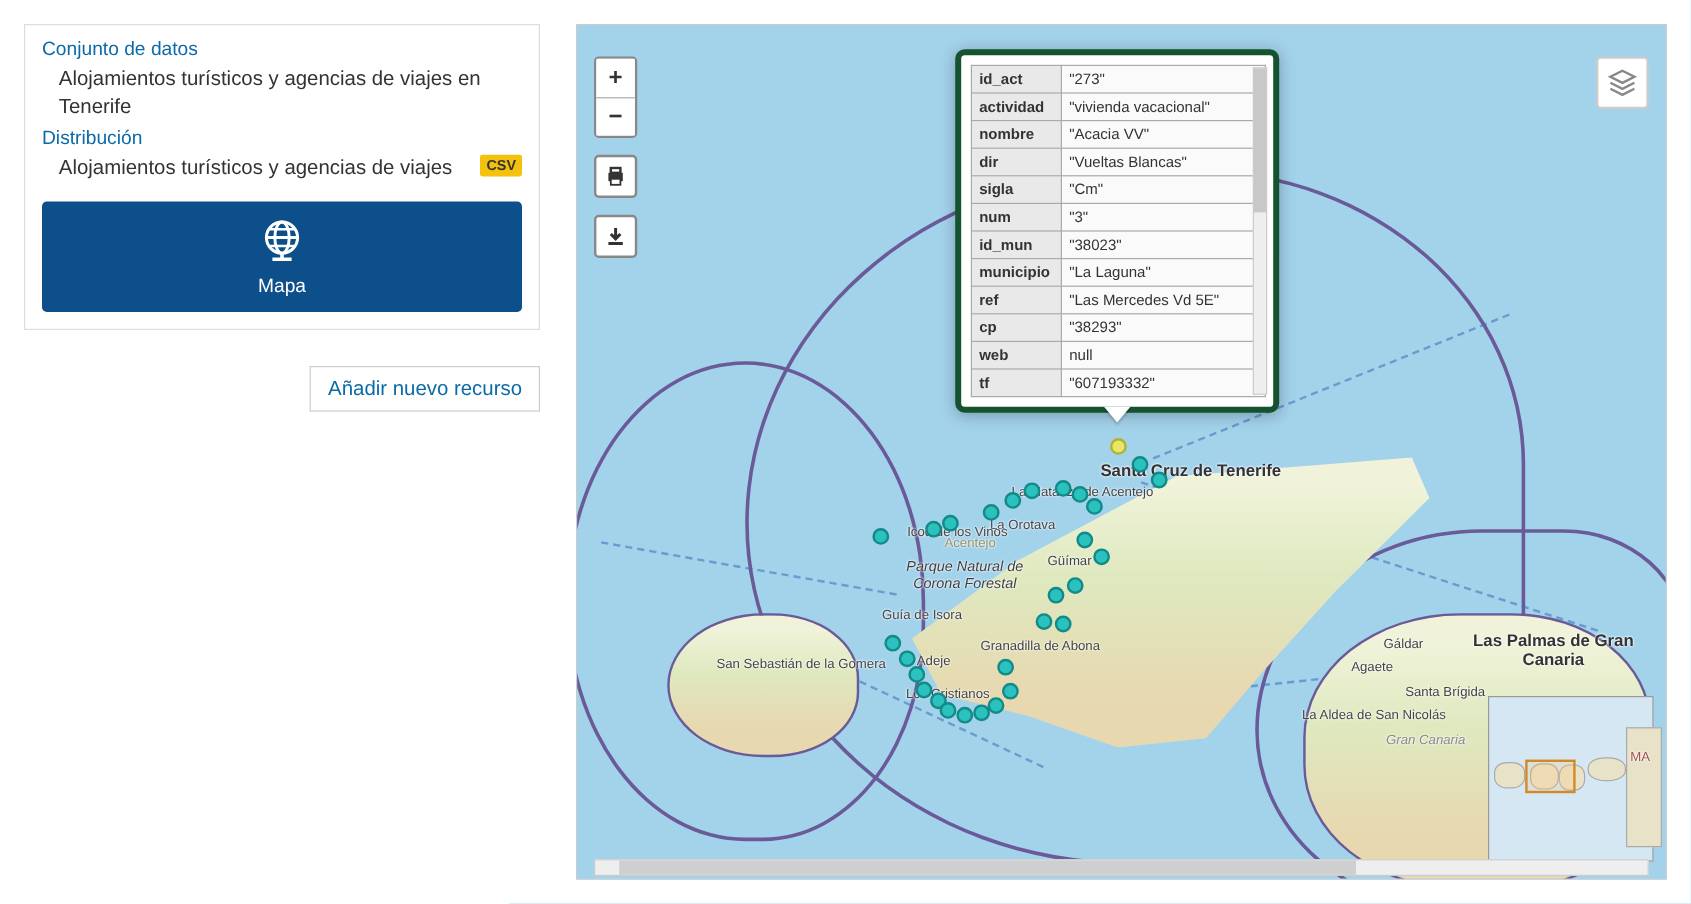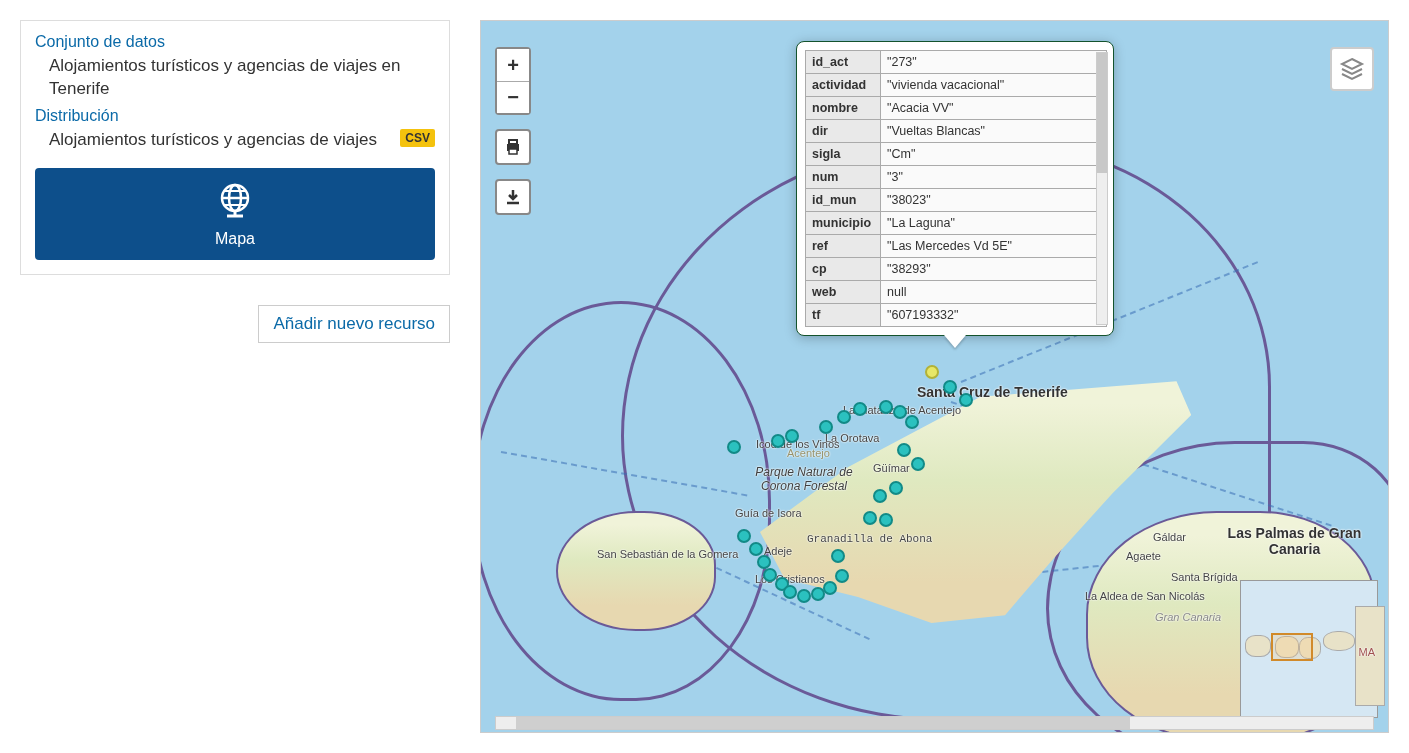--- a/index.html
+++ b/index.html
@@ -208,23 +208,23 @@
     left: 30px; top: 52px;
     width: 42px; height: 28px;
     border: 2px solid #d18a2a;
     background: rgba(255,200,120,0.25);
   }
 
   
   .popup {
     position: absolute;
     left: 315px; top: 20px;
-    width: 318px;
-    background: #fff;
-    border: 1px solid #14532d;
+    width: 270px;
+    background: #fff;
+    border: 5px solid #14532d;
     border-radius: 8px;
     box-shadow: 0 2px 12px rgba(0,0,0,0.25);
   }
   .popup-close {
     position: absolute;
     right: 6px; top: 4px;
     font-size: 16px; color: #888;
     cursor: pointer;
     background: none; border: none;
   }
@@ -335,21 +335,21 @@
       <div class="island grancanaria"></div>
 
       <div class="place-label big" style="left:436px; top:363px;">Santa Cruz de Tenerife</div>
       <div class="place-label" style="left:362px; top:383px;">La Matanza de Acentejo</div>
       <div class="place-label" style="left:344px; top:411px;">La Orotava</div>
       <div class="place-label" style="left:275px; top:417px;">Icod de los Vinos</div>
       <div class="place-label park" style="left:268px; top:445px; width:110px;">Parque Natural de Corona Forestal</div>
       <div class="place-label" style="left:306px; top:426px; color:#97926b;">Acentejo</div>
       <div class="place-label" style="left:392px; top:441px;">Güímar</div>
       <div class="place-label" style="left:254px; top:486px;">Guía de Isora</div>
-      <div class="place-label" style="left:326px; top:512px;font-family:Liberation Mono, monospace;">Granadilla de Abona</div>
+      <div class="place-label" style="left:336px; top:512px;">Granadilla de Abona</div>
       <div class="place-label" style="left:283px; top:524px;">Adeje</div>
       <div class="place-label" style="left:274px; top:552px;">Los Cristianos</div>
       <div class="place-label" style="left:116px; top:527px;">San Sebastián de la Gomera</div>
       <div class="place-label big" style="left:720px; top:504px;">Las Palmas de Gran Canaria</div>
       <div class="place-label" style="left:672px; top:510px;">Gáldar</div>
       <div class="place-label" style="left:645px; top:529px;">Agaete</div>
       <div class="place-label" style="left:690px; top:550px;">Santa Brígida</div>
       <div class="place-label" style="left:604px; top:569px;">La Aldea de San Nicolás</div>
       <div class="place-label" style="left:674px; top:590px; font-style:italic; color:#888;">Gran Canaria</div>
 
@@ -412,21 +412,21 @@
         </svg>
     </div>
 
     <div class="minimap">
       <div class="mini-land mm1"></div>
       <div class="mini-land mm2"></div>
       <div class="mini-land mm3"></div>
       <div class="mini-land mm4"></div>
       <div class="mini-land mm5"></div>
       <div class="viewport"></div>
-      <span class="place-label" style="right:2px; top:65px; color:#a05050;">MA</span>
+      <span class="place-label" style="right:2px; top:44px; color:#a05050;">MA</span>
     </div>
 
     <div class="popup">
       <button class="popup-close">×</button>
       <div class="popup-body">
         <div class="popup-scrollbar">
             <div class="popup-thumb"></div>
           </div>
         <table>
           <tbody id="popup-rows">

